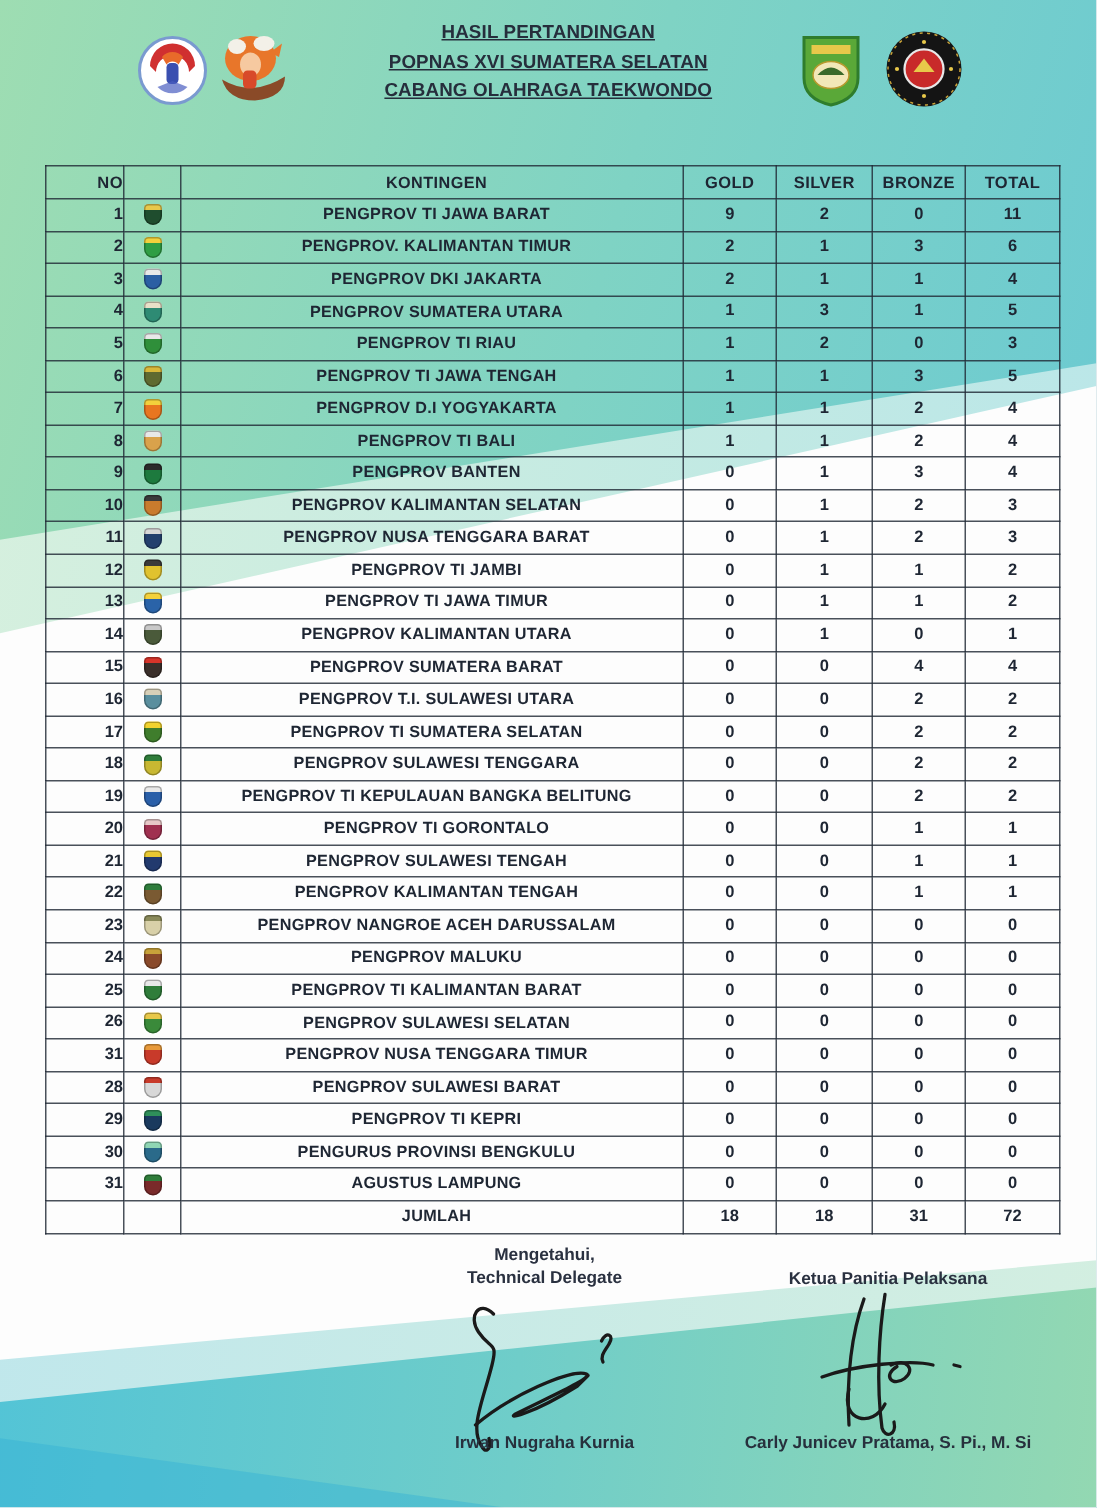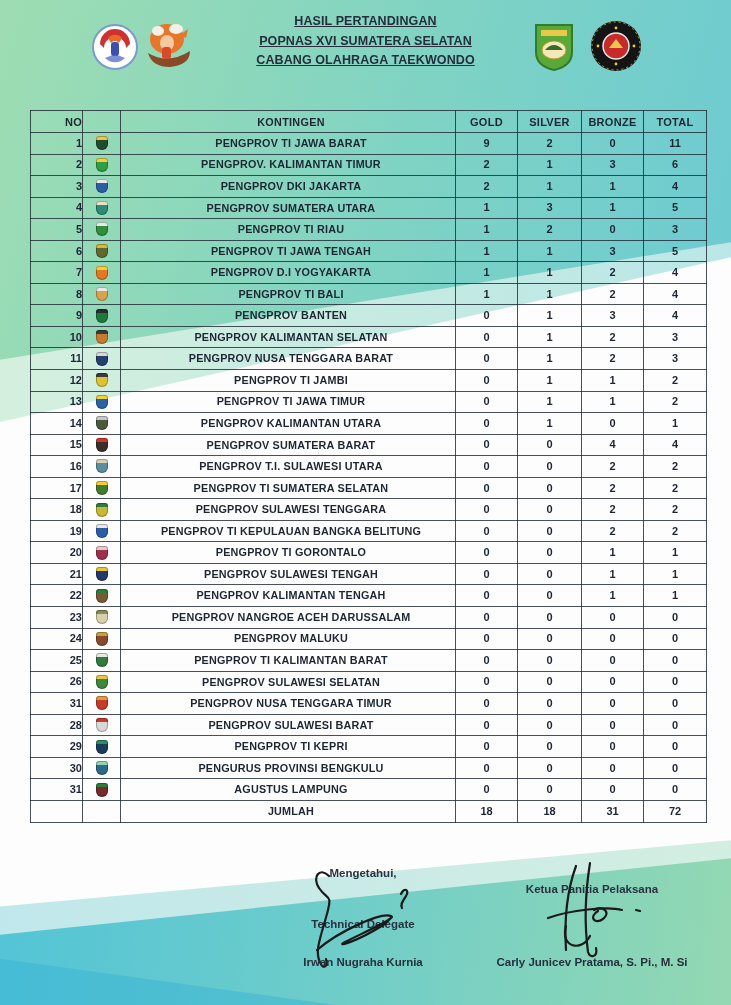--- a/index.html
+++ b/index.html
@@ -64,21 +64,21 @@
   .crest {
     display:inline-block; width:12px; height:14px;
     border-radius:3px 3px 6px 6px; vertical-align:middle;
     box-shadow:inset 0 0 0 1px rgba(0,0,0,.28);
   }
   .total-row td { font-size:11.2px; }
   
   .sig-block { position:absolute; text-align:center; font-weight:bold; color:#2a3140; }
   .sig-left  { left:238px; top:830px; width:250px; }
   .sig-right { left:462px; top:846px; width:260px; }
-  .sig-line  { font-size:11.5px; line-height:15px;margin-top:36px; }
+  .sig-line  { font-size:11.5px; line-height:15px; }
   .sig-name-left  { position:absolute; left:238px; top:956px; width:250px; text-align:center;
                     font-size:11.5px; font-weight:bold; color:#27303d; }
   .sig-name-right { position:absolute; left:462px; top:956px; width:260px; text-align:center;
                     font-size:11.5px; font-weight:bold; color:#27303d; }
   .sig-scribble { position:absolute; }
   .scribble-left  { left:295px; top:868px; }
   .scribble-right { left:528px; top:860px; }
 </style>
 </head>
 <body>

